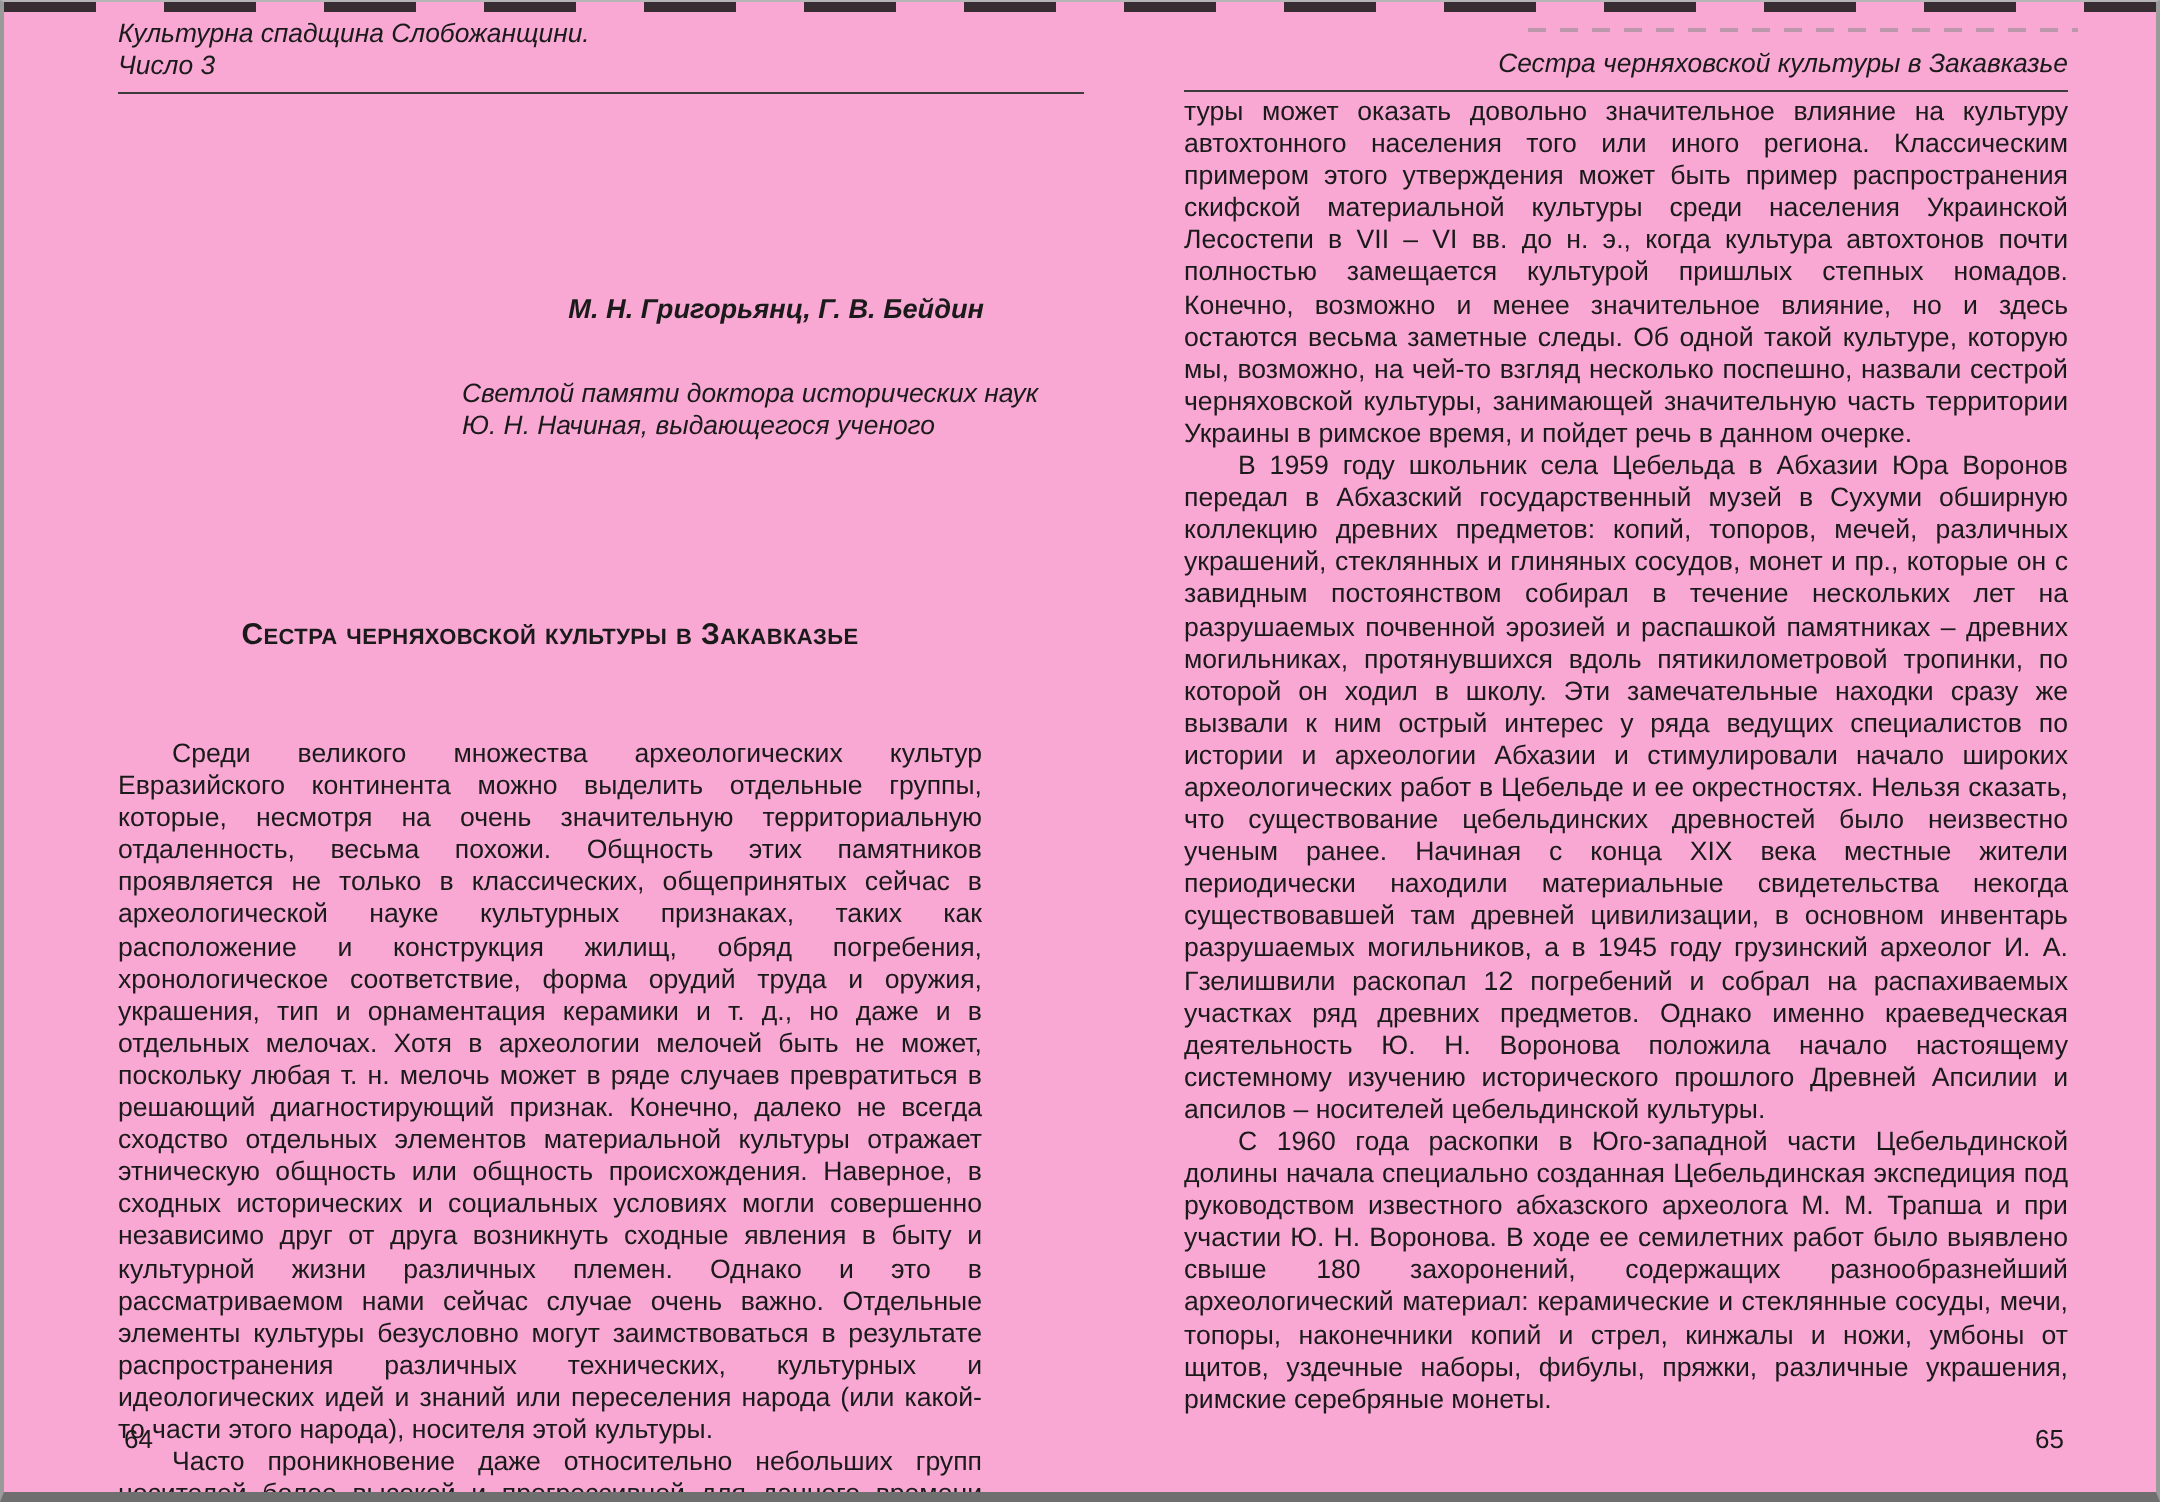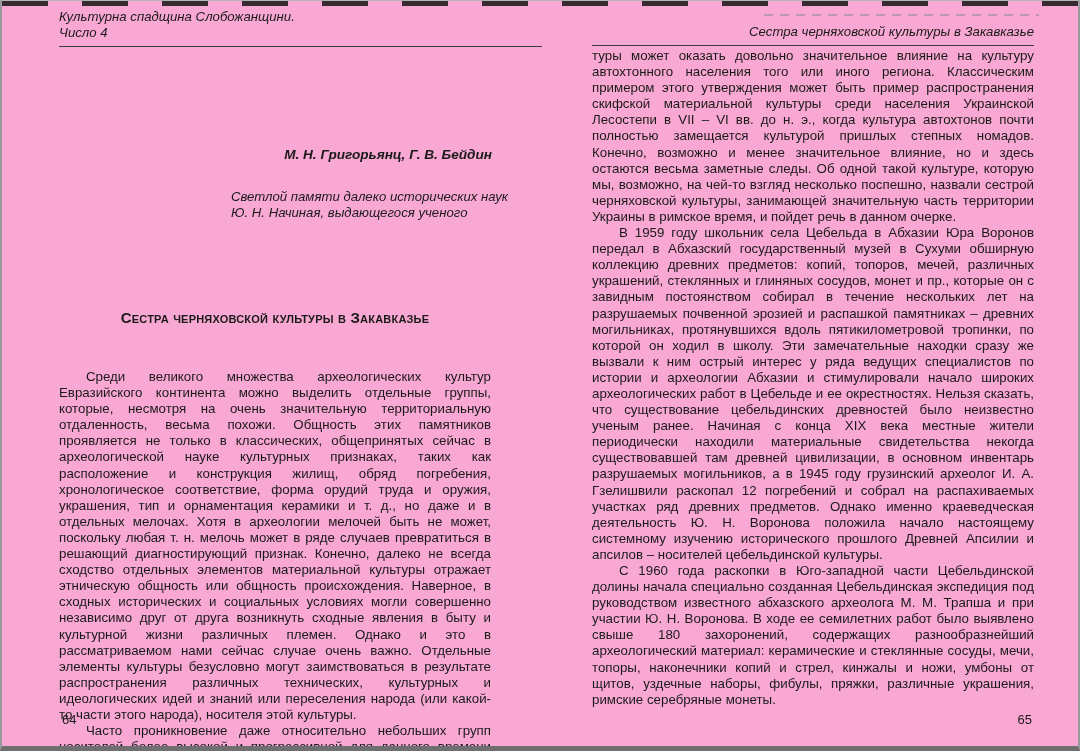--- a/index.html
+++ b/index.html
@@ -68,28 +68,28 @@
 <body>
 
 <div class="scan">
   <div class="scan-edge-top"></div>
   <div class="scan-edge-top2"></div>
 
   <div class="page page-left">
     <div class="running-head">
       <div class="row1">Культурна спадщина Слобожанщини.</div>
       <div class="row2">
-        <span>Число 4</span>
+        <span>Число 3</span>
       </div>
     </div>
 
     <div class="authors">М. Н. Григорьянц, Г. В. Бейдин</div>
 
     <div class="dedication">
-      <span>Светлой памяти далеко исторических наук</span>
+      <span>Светлой памяти доктора исторических наук</span>
       <span>Ю. Н. Начиная, выдающегося ученого</span>
     </div>
 
     <h1 class="article-title">Сестра черняховской культуры в Закавказье</h1>
 
     <div class="body-block">
       <p class="indent">Среди великого множества археологических культур Евразийского континента можно выделить отдельные группы, которые, несмотря на очень значительную территориальную отдаленность, весьма похожи. Общность этих памятников проявляется не только в классических, общепринятых сейчас в археологической науке культурных признаках, таких как расположение и конструкция жилищ, обряд погребения, хронологическое соответствие, форма орудий труда и оружия, украшения, тип и орнаментация керамики и т. д., но даже и в отдельных мелочах. Хотя в археологии мелочей быть не может, поскольку любая т. н. мелочь может в ряде случаев превратиться в решающий диагностирующий признак. Конечно, далеко не всегда сходство отдельных элементов материальной культуры отражает этническую общность или общность происхождения. Наверное, в сходных исторических и социальных условиях могли совершенно независимо друг от друга возникнуть сходные явления в быту и культурной жизни различных племен. Однако и это в рассматриваемом нами сейчас случае очень важно. Отдельные элементы культуры безусловно могут заимствоваться в результате распространения различных технических, культурных и идеологических идей и знаний или переселения народа (или какой-то части этого народа), носителя этой культуры.</p>
       <p class="indent">Часто проникновение даже относительно небольших групп носителей более высокой и прогрессивной для данного времени куль-</p>
     </div>
 

